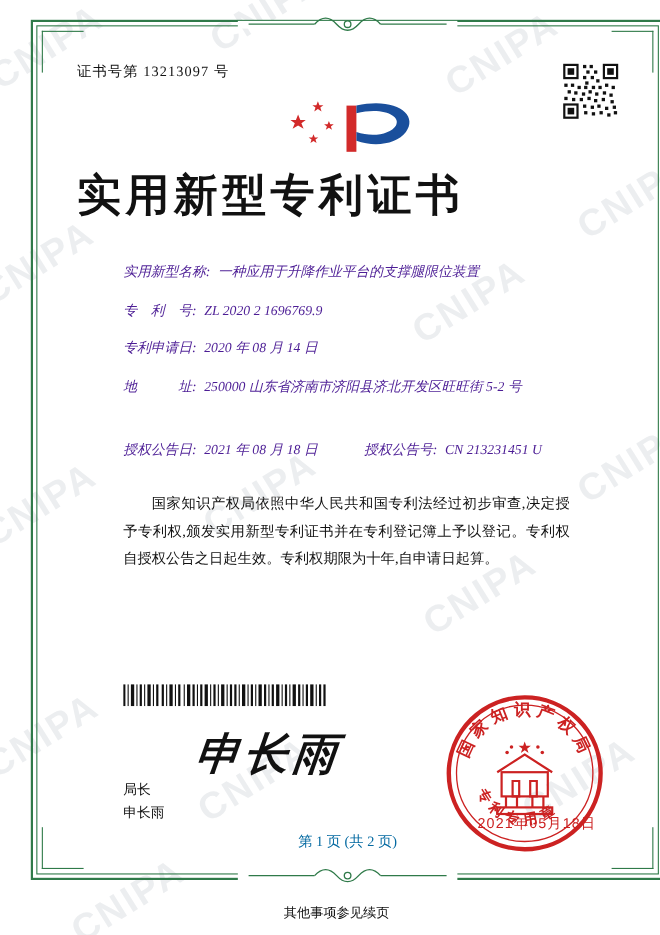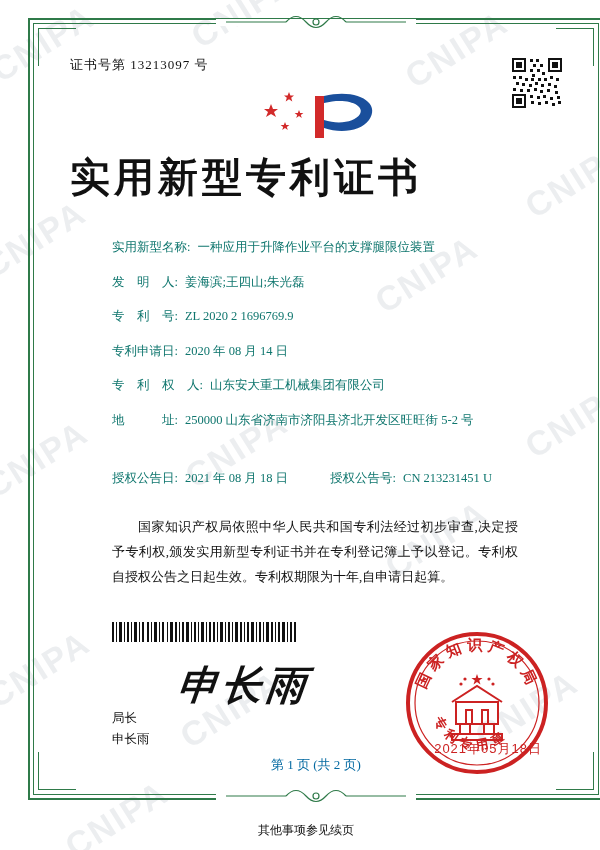--- a/index.html
+++ b/index.html
@@ -142,22 +142,23 @@
   .fields {
     margin-top: 34px;
     padding-left: 42px;
     padding-right: 20px;
   }
   .field-row {
     display: flex;
     align-items: baseline;
     font-size: 12.5px;
     margin-bottom: 17px;
-    color: #0f766e;
+    color: #4c1d95;
     line-height: 1.4;
+    font-style: italic;
   }
   .field-label {
     white-space: pre;
     flex: 0 0 auto;
   }
   .field-value {
     margin-left: 7px;
   }
   .field-row.two-col .field-second-label {
     margin-left: 42px;
@@ -376,34 +377,26 @@
     </div>
 
     <div class="title">实用新型专利证书</div>
 
     <div class="fields">
       <div class="field-row">
         <span class="field-label">实用新型名称:</span>
         <span class="field-value">一种应用于升降作业平台的支撑腿限位装置</span>
       </div>
       <div class="field-row">
-        <span class="field-label">发　明　人:</span>
-        <span class="field-value">姜海滨;王四山;朱光磊</span>
-      </div>
-      <div class="field-row">
         <span class="field-label">专　利　号:</span>
         <span class="field-value">ZL 2020 2 1696769.9</span>
       </div>
       <div class="field-row">
         <span class="field-label">专利申请日:</span>
         <span class="field-value">2020 年 08 月 14 日</span>
-      </div>
-      <div class="field-row">
-        <span class="field-label">专　利　权　人:</span>
-        <span class="field-value">山东安大重工机械集团有限公司</span>
       </div>
       <div class="field-row">
         <span class="field-label">地　　　址:</span>
         <span class="field-value">250000  山东省济南市济阳县济北开发区旺旺街 5-2 号</span>
       </div>
       <div class="field-row two-col">
         <span class="field-label">授权公告日:</span>
         <span class="field-value">2021 年 08 月 18 日</span>
         <span class="field-label field-second-label">授权公告号:</span>
         <span class="field-value">CN 213231451 U</span>

